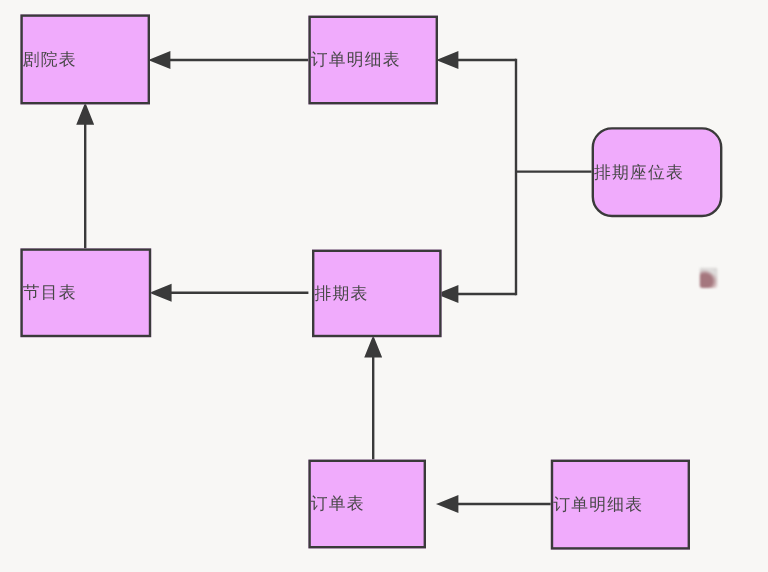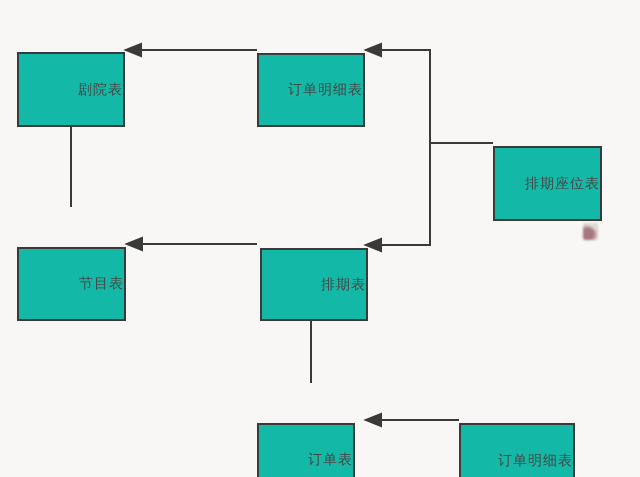--- a/index.html
+++ b/index.html
@@ -22,28 +22,27 @@
     filter: blur(0.4px);
   }
   .edges-svg {
     position: absolute;
     left: 0; top: 0;
   }
   .node {
     position: absolute;
     box-sizing: border-box;
     border: 2px solid #3a3a3a;
-    background: #14b8a6;
+    background: #f0abfc;
     display: flex;
     align-items: center;
-    justify-content: flex-end;
+    justify-content: flex-start;
     font-size: 14px;
     letter-spacing: 1px;
     color: #474747;
-    margin-top: 40px;
   }
   .watermark {
     position: absolute;
     left: 583px;
     top: 223px;
     width: 15px;
     height: 17px;
     border-radius: 2px;
     background:
       radial-gradient(circle at 30% 65%, #a5777e 0%, #a5777e 38%, rgba(165,119,126,0) 60%),
@@ -88,21 +87,21 @@
   </svg>
 
   <div class="node" style="left:17px;  top:12px;  width:108px; height:75px;">
     <span>剧院表</span>
   </div>
 
   <div class="node" style="left:257px; top:13px;  width:108px; height:74px;">
     <span>订单明细表</span>
   </div>
 
-  <div class="node" style="left:493px; top:106px; width:109px; height:75px;">
+  <div class="node" style="left:493px; top:106px; width:109px; height:75px;border-radius:17px;">
     <span>排期座位表</span>
   </div>
 
   <div class="node" style="left:17px;  top:207px; width:109px; height:74px;">
     <span>节目表</span>
   </div>
 
   <div class="node" style="left:260px; top:208px; width:108px; height:73px;">
     <span>排期表</span>
   </div>

